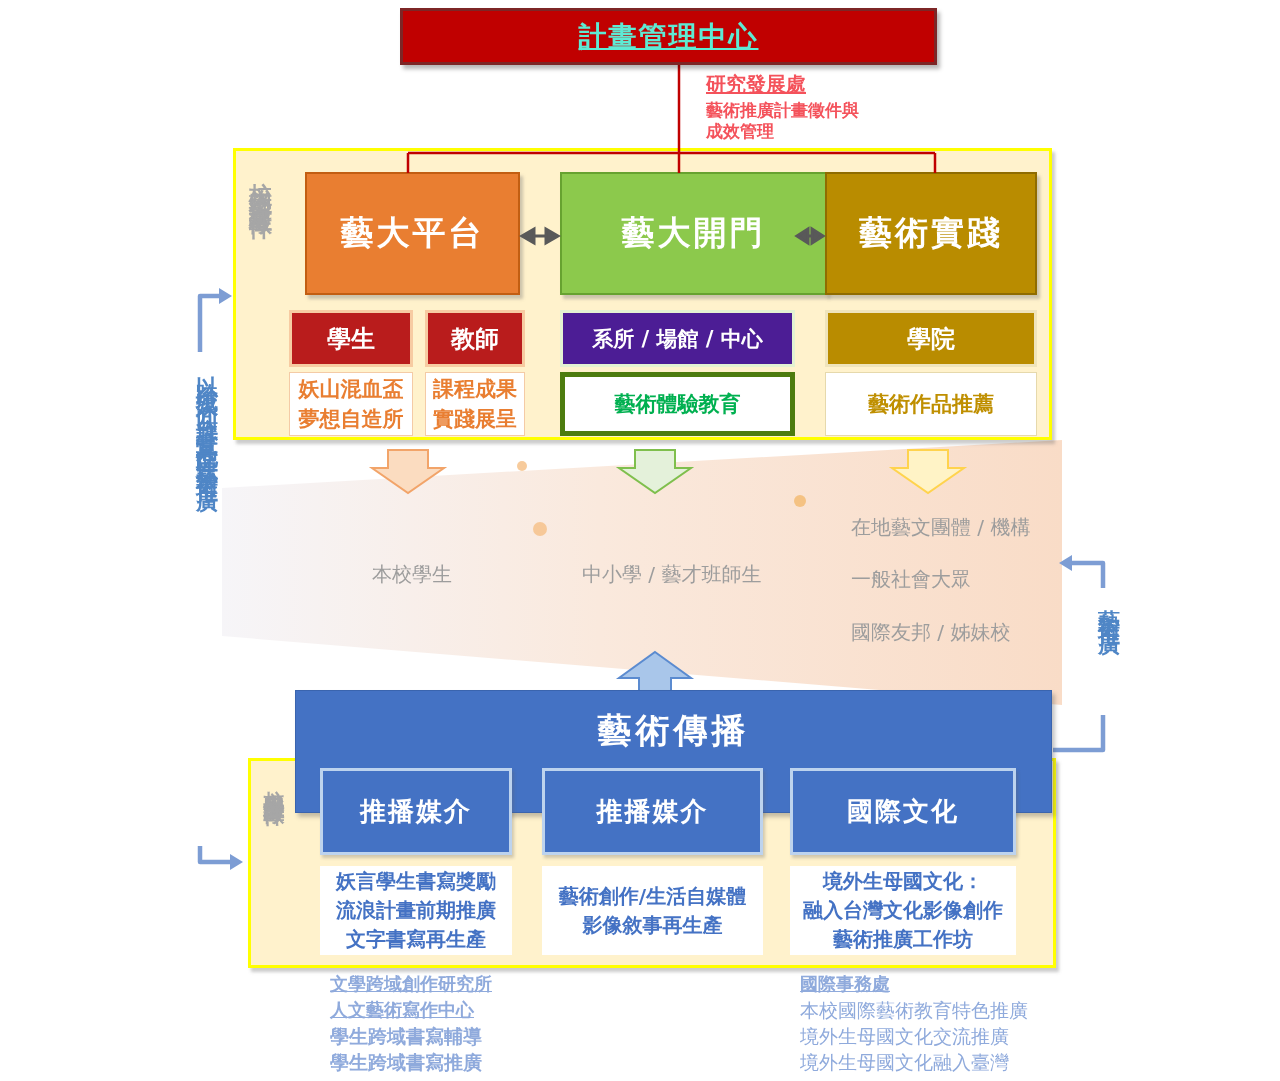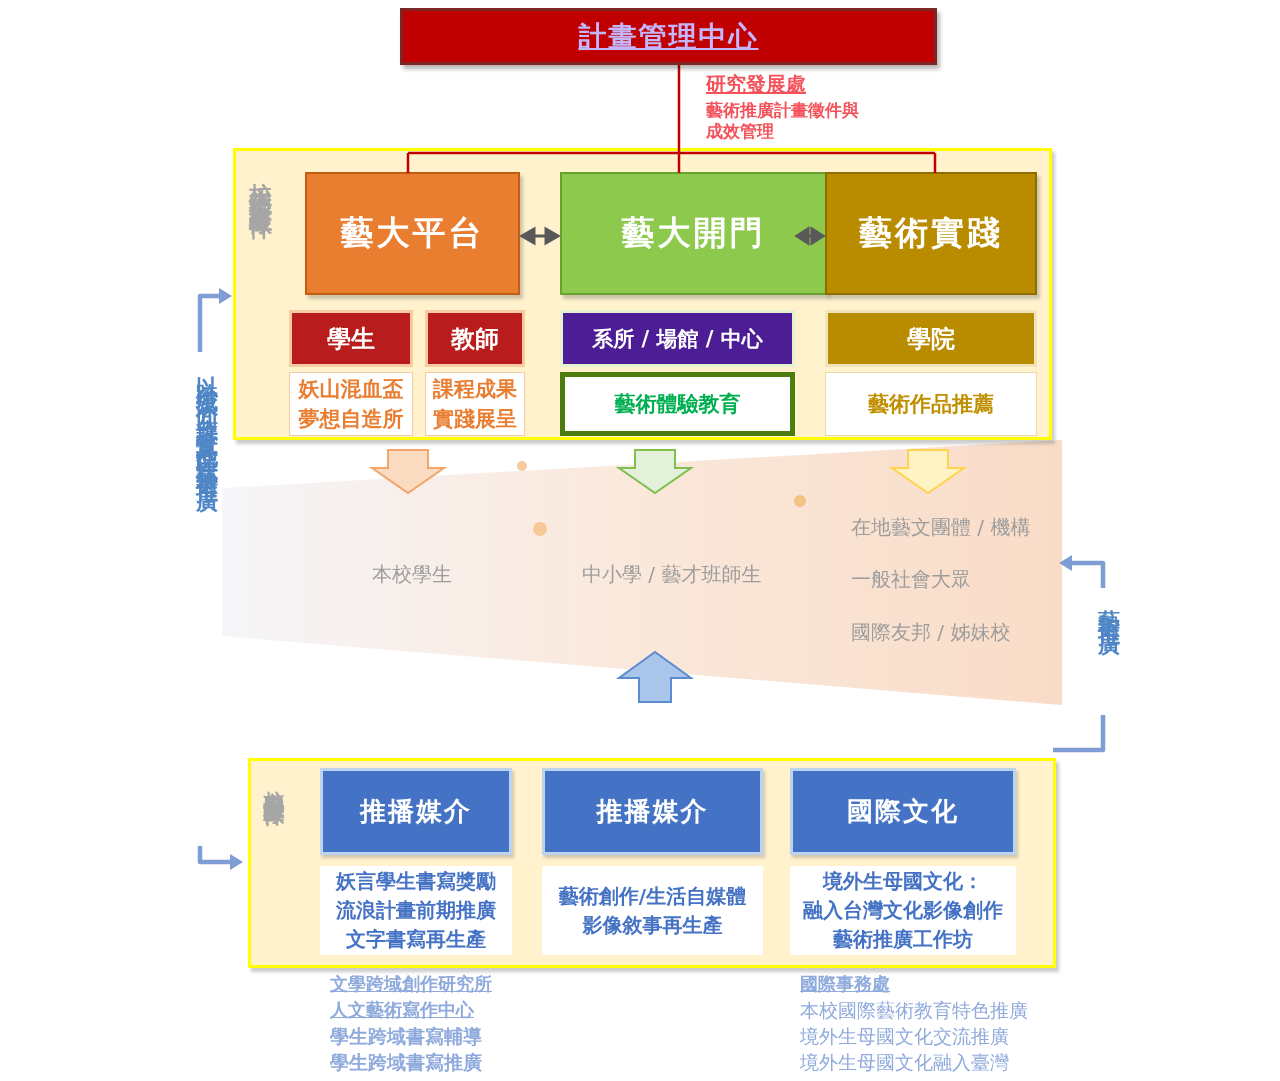--- a/index.html
+++ b/index.html
@@ -9,21 +9,21 @@
   }
   .abs{position:absolute;}
   .flexc{display:flex;align-items:center;justify-content:center;}
   .vtext{writing-mode:vertical-rl;text-orientation:upright;}
   .shadow{box-shadow:3px 4px 3px rgba(110,110,110,.35);}
 
   
   .banner-red{left:400px;top:8px;width:537px;height:57px;background:#C00000;
     border:3px solid rgba(70,70,70,.55);box-sizing:border-box;
     box-shadow:3px 4px 4px rgba(0,0,0,.28);}
-  .banner-red span{color:#c4b5fd;font-size:28px;font-weight:700;text-decoration:underline;letter-spacing:2px;}
+  .banner-red span{color:#5eead4;font-size:28px;font-weight:700;text-decoration:underline;letter-spacing:2px;}
 
   .red-note{left:706px;top:72px;color:#F4525B;line-height:1.25;}
   .red-note .rn-head{font-size:20px;font-weight:700;text-decoration:underline;display:block;margin-bottom:3px;}
   .red-note .rn-line{font-size:17px;font-weight:700;display:block;}
 
   
   .upper-panel{left:233px;top:148px;width:819px;height:292px;background:#FFF2CC;
     border:3px solid #FFFF00;box-sizing:border-box;}
   .side-label{color:#A6A6A6;font-weight:700;}
   .side-label-upper{left:246px;top:164px;font-size:23px;letter-spacing:5px;height:240px;}
@@ -185,20 +185,23 @@
       <polygon points="1072,555 1059,563 1072,571"></polygon>
     </g>
   </svg>
 
   <div class="abs vtext note-box note-left">以跨域媒介回應計畫其他區塊藝術推廣</div>
   <div class="abs vtext note-box note-right">藝術推廣</div>
 
   <div class="abs lower-panel shadow"></div>
   <div class="abs vtext side-label side-label-lower">校內學生計畫徵件</div>
 
+  <div class="abs flexc banner-blue">
+    <span>藝術傳播</span>
+  </div>
 
   <div class="abs flexc sub-blue" style="left:320px;top:768px;width:192px;height:87px;">
     <span>推播媒介</span>
   </div>
   <div class="abs flexc sub-blue" style="left:542px;top:768px;width:221px;height:87px;">
     <span>推播媒介</span>
   </div>
   <div class="abs flexc sub-blue" style="left:790px;top:768px;width:226px;height:87px;">
     <span>國際文化</span>
   </div>

